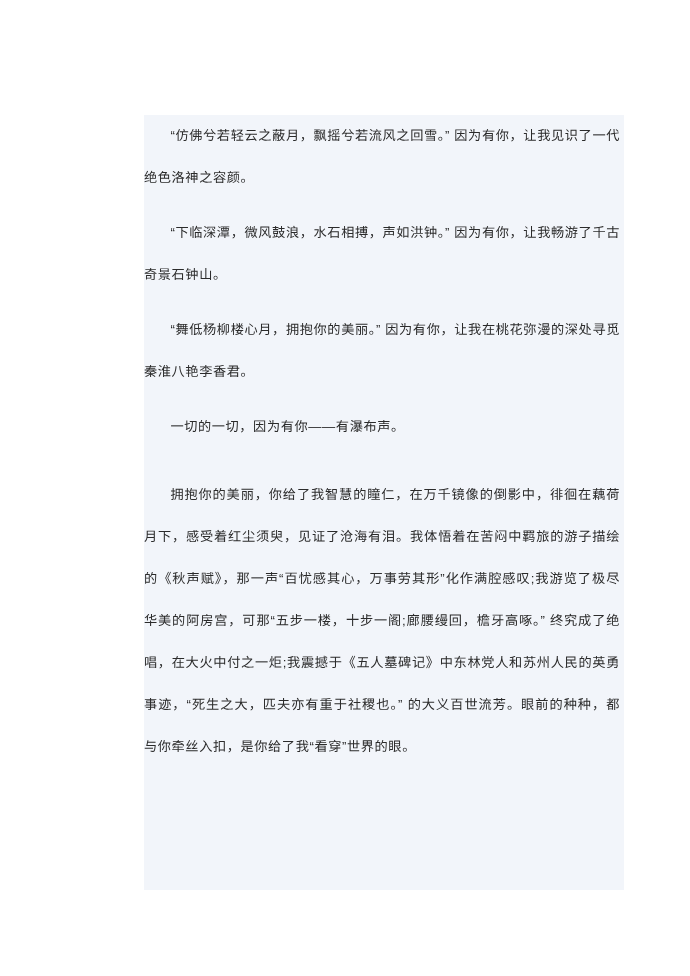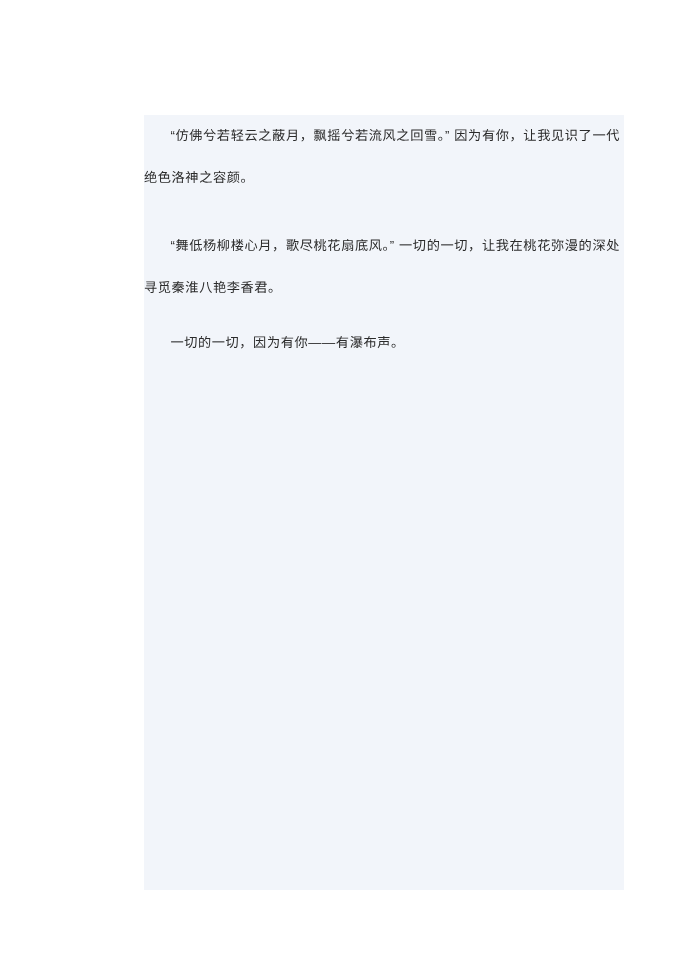--- a/index.html
+++ b/index.html
@@ -71,30 +71,32 @@
 
 <div id="page">
   <div class="page-sheet">
 
     <div class="doc-body">
 
       <p class="paragraph p-block">“仿佛兮若轻云之蔽月，飘摇兮若流风之回雪。” 因为有你，让我见识了一代绝色洛神之容颜。</p>
 
       <div class="para-spacer"></div>
 
+      <p class="paragraph p-block">“下临深潭，微风鼓浪，水石相搏，声如洪钟。” 因为有你，让我畅游了千古奇景石钟山。</p>
 
       <div class="para-spacer"></div>
 
-      <p class="paragraph p-block">“舞低杨柳楼心月，歌尽桃花扇底风。” 一切的一切，让我在桃花弥漫的深处寻觅秦淮八艳李香君。</p>
+      <p class="paragraph p-block">“舞低杨柳楼心月，拥抱你的美丽。” 因为有你，让我在桃花弥漫的深处寻觅秦淮八艳李香君。</p>
 
       <div class="para-spacer"></div>
 
       <p class="paragraph p-block">一切的一切，因为有你——有瀑布声。</p>
 
       <div class="para-spacer"></div>
 
 
       <div class="para-spacer"></div>
 
+      <p class="paragraph p-block">拥抱你的美丽，你给了我智慧的瞳仁，在万千镜像的倒影中，徘徊在藕荷月下，感受着红尘须臾，见证了沧海有泪。我体悟着在苦闷中羁旅的游子描绘的《秋声赋》，那一声“百忧感其心，万事劳其形”化作满腔感叹;我游览了极尽华美的阿房宫，可那“五步一楼，十步一阁;廊腰缦回，檐牙高啄。” 终究成了绝唱，在大火中付之一炬;我震撼于《五人墓碑记》中东林党人和苏州人民的英勇事迹，“死生之大，匹夫亦有重于社稷也。” 的大义百世流芳。眼前的种种，都与你牵丝入扣，是你给了我“看穿”世界的眼。</p>
 
     </div>
   </div>
 </div>
 
 </body></html>

